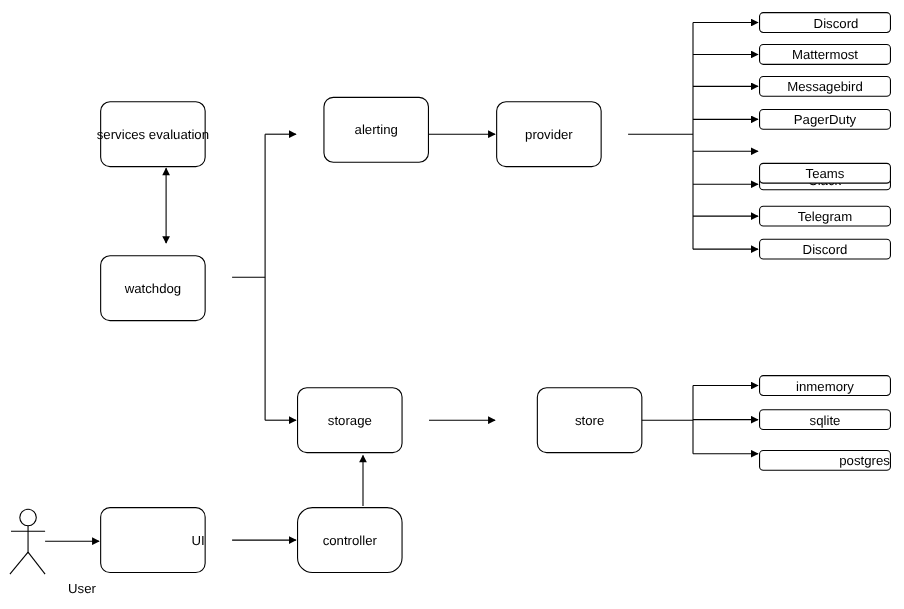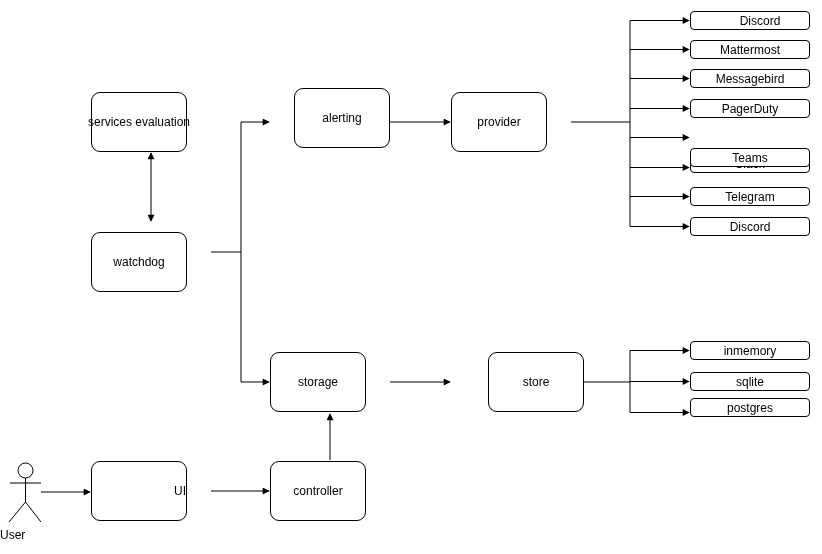--- a/index.html
+++ b/index.html
@@ -11,21 +11,21 @@
   .node {
     position:absolute; box-sizing:border-box;
     background:#ffffff; border:1px solid #000000;
     display:flex; align-items:center; justify-content:center;
     font-size:12px; line-height:1; color:#000000; white-space:nowrap;
   }
   .big  { width:96px; height:60px; border-radius:9px; }
   .leaf { width:120px; height:19px; border-radius:4px; left:690px; }
   .actor-label {
     position:absolute; left:0; top:528px; width:53px;
-    font-size:12px; color:#000000;
+    text-align:center; font-size:12px; color:#000000;padding-left:48px;
   }
   line, circle { stroke:#000000; stroke-width:1; fill:none; }
   circle { fill:#ffffff; }
 </style>
 </head>
 <body>
 
 <div class="stage">
 
   <svg class="edges" width="822" height="554" aria-hidden="true">
@@ -110,21 +110,21 @@
   </div>
   <div class="node big" style="left:270px; top:352px;">
     <span>storage</span>
   </div>
   <div class="node big" style="left:448px; top:352px;margin-left:40px;">
     <span>store</span>
   </div>
   <div class="node big" style="left:91px; top:461px;justify-content:flex-end;">
     <span>UI</span>
   </div>
-  <div class="node big" style="left:270px; top:461px;">
+  <div class="node big" style="left:270px; top:461px;border-radius:14px;">
     <span>controller</span>
   </div>
 
   <div class="node leaf" style="top:11px;padding-left:20px;">
     <span>Discord</span>
   </div>
   <div class="node leaf" style="top:40px;">
     <span>Mattermost</span>
   </div>
   <div class="node leaf" style="top:99px;">
@@ -145,19 +145,19 @@
   <div class="node leaf" style="top:217px;">
     <span>Discord</span>
   </div>
 
   <div class="node leaf" style="top:341px;">
     <span>inmemory</span>
   </div>
   <div class="node leaf" style="top:372px;">
     <span>sqlite</span>
   </div>
-  <div class="node leaf" style="top:398px;">
+  <div class="node leaf" style="top:409px;justify-content:flex-end;">
     <span>postgres</span>
   </div>
 
   <div class="actor-label">User</div>
 
 </div>
 
 </body></html>

